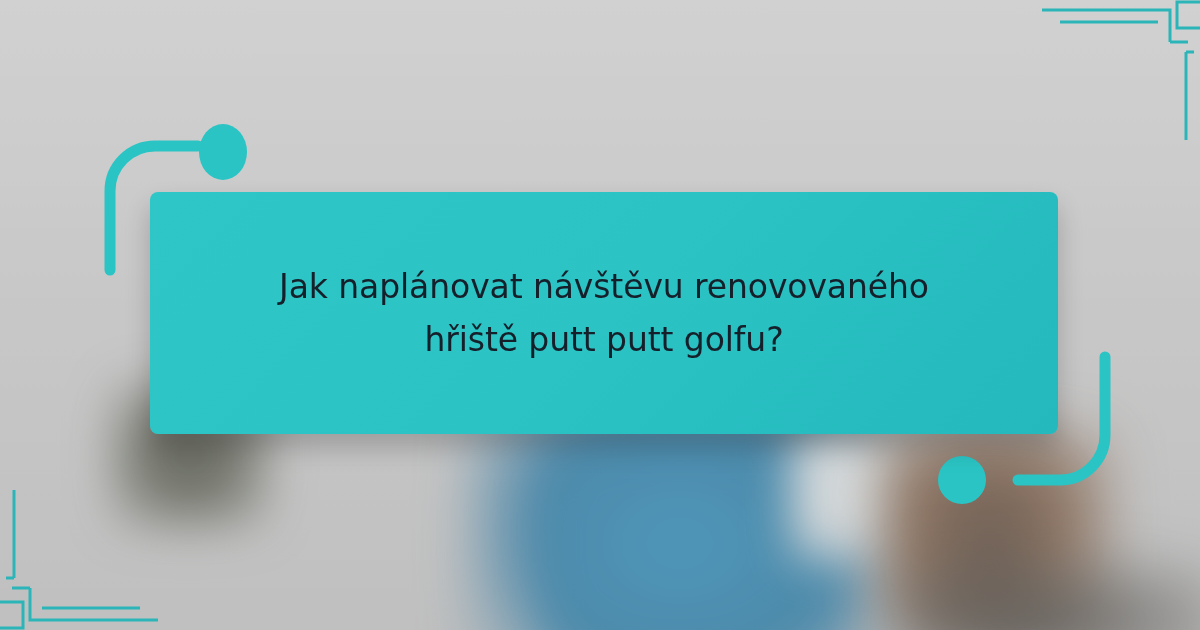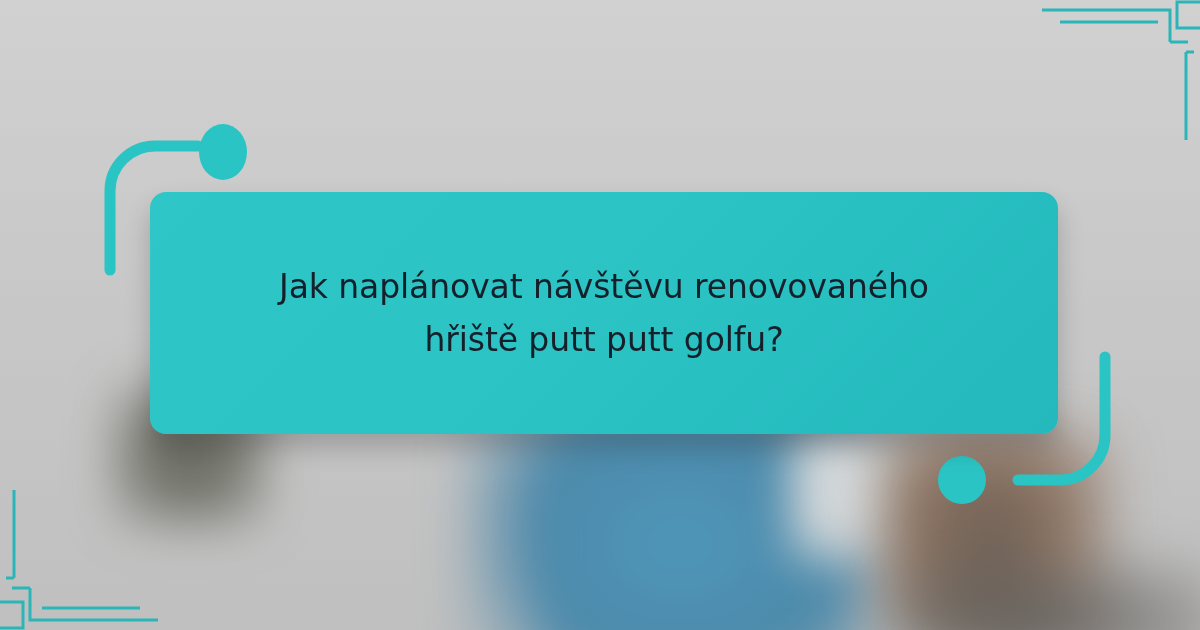--- a/index.html
+++ b/index.html
@@ -123,21 +123,21 @@
   .accent-tl { left: 95px; top: 118px; }
   .accent-br { left: 925px; top: 345px; }
 
   
   .card {
     position: absolute;
     left: 150px;
     top: 192px;
     width: 908px;
     height: 242px;
-    border-radius: 16px;
+    border-radius: 8px;
     background: linear-gradient(135deg, #2ec6c6 0%, #2bc3c4 50%, #24b9bd 100%);
     box-shadow: 0 14px 26px rgba(0,0,0,0.20);
     display: flex;
     align-items: center;
     justify-content: center;
     box-sizing: border-box;
     padding: 0 60px;
   }
   .card-text {
     margin: 0;

